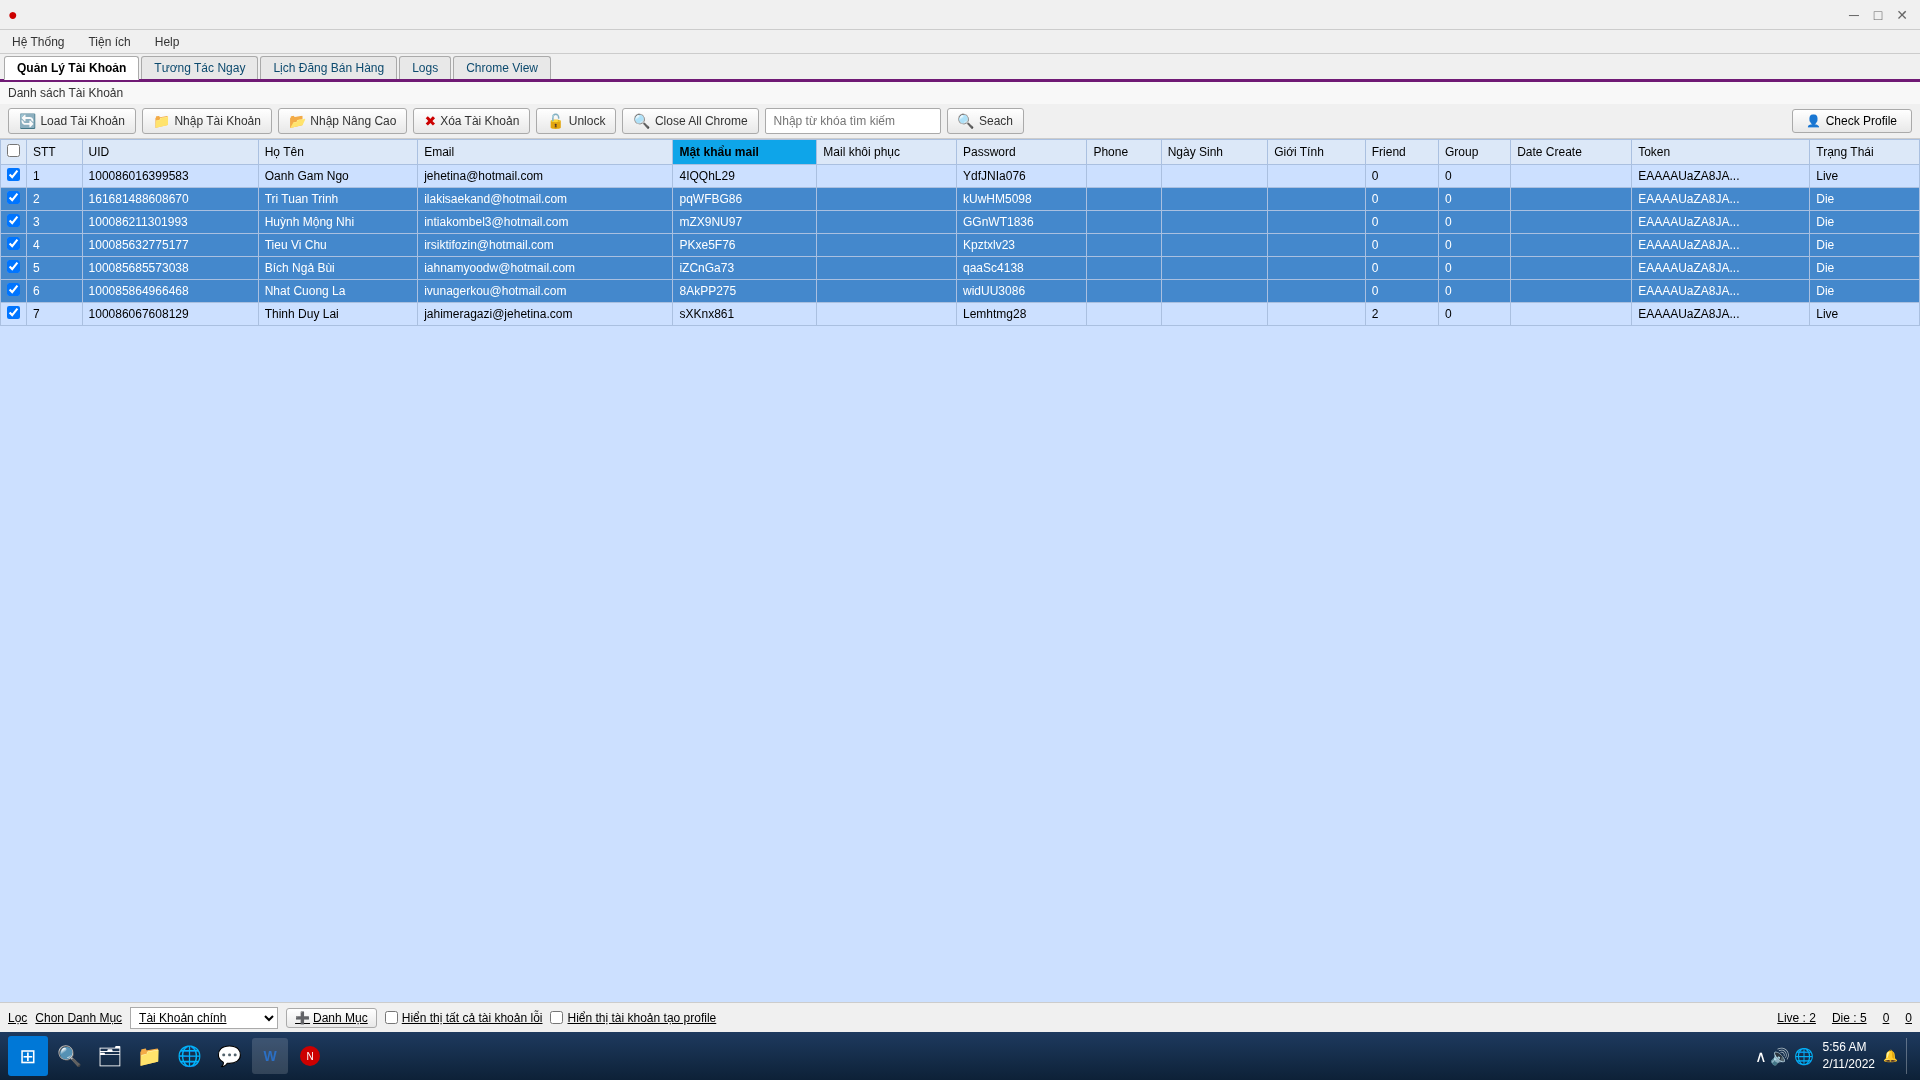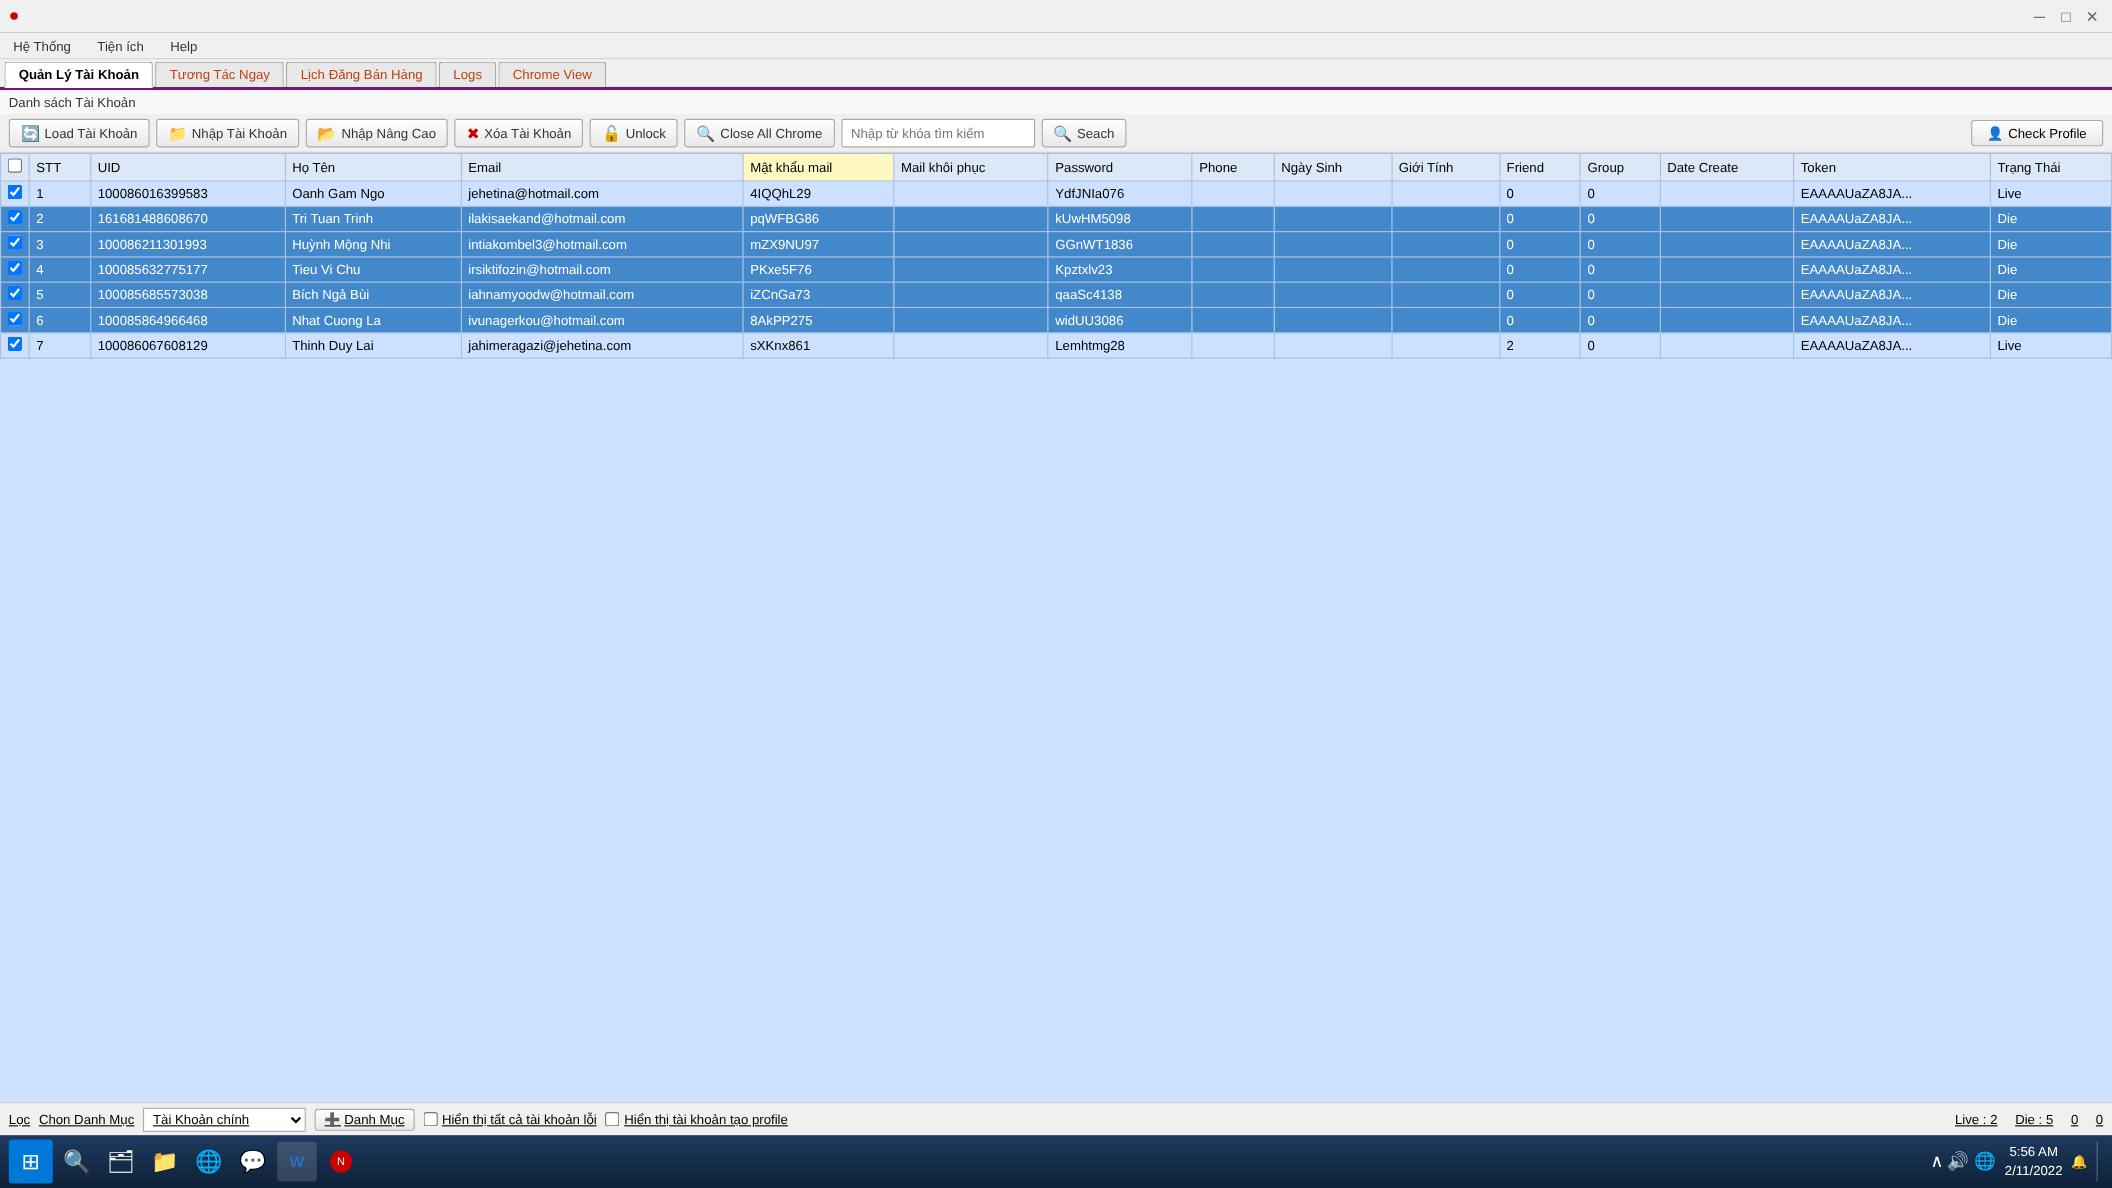--- a/index.html
+++ b/index.html
@@ -44,21 +44,21 @@
       padding: 0 4px;
       border-bottom: 3px solid #701a75;
     }
     .tab {
       padding: 4px 12px;
       font-size: 12px;
       cursor: pointer;
       border: 1px solid #aaa;
       border-bottom: none;
       background: #e8e8e8;
-      color: #c2410c;
+      color: #0c4a6e;
       margin-right: 2px;
       border-radius: 3px 3px 0 0;
     }
     .tab.active {
       background: #fff;
       border-bottom: 1px solid #fff;
       margin-bottom: -1px;
       font-weight: bold;
       color: #000;
     }
@@ -137,22 +137,22 @@
     thead th {
       border: 1px solid #aac0e0;
       padding: 4px 6px;
       text-align: left;
       font-weight: normal;
       white-space: nowrap;
       color: #000;
       background: #dce8f8;
     }
     thead th.highlight {
-      background: #fef9c3;
-      font-weight: normal;
+      background: #0ea5e9;
+      font-weight: bold;
     }
     tbody tr {
       background: #cce0ff;
     }
     tbody tr:nth-child(even) {
       background: #b8d0f0;
     }
     tbody tr.selected {
       background: #4488cc;
       color: #fff;
@@ -239,21 +239,21 @@
       color: #fff;
     }
     .taskbar-right {
       margin-left: auto;
       display: flex;
       align-items: center;
       gap: 8px;
       color: #fff;
       font-size: 12px;
     }
-    .taskbar-time { text-align: center; line-height: 1.4; }
+    .taskbar-time { text-align: left; line-height: 1.4; }
     .taskbar-sys-icons { display: flex; gap: 4px; align-items: center; font-size: 16px; }
 
     #scrollbar-area {
       height: 12px;
       background: #e0e8f8;
       border-top: 1px solid #aac0e0;
       display: flex;
       align-items: center;
     }
     .scrollbar-track {

